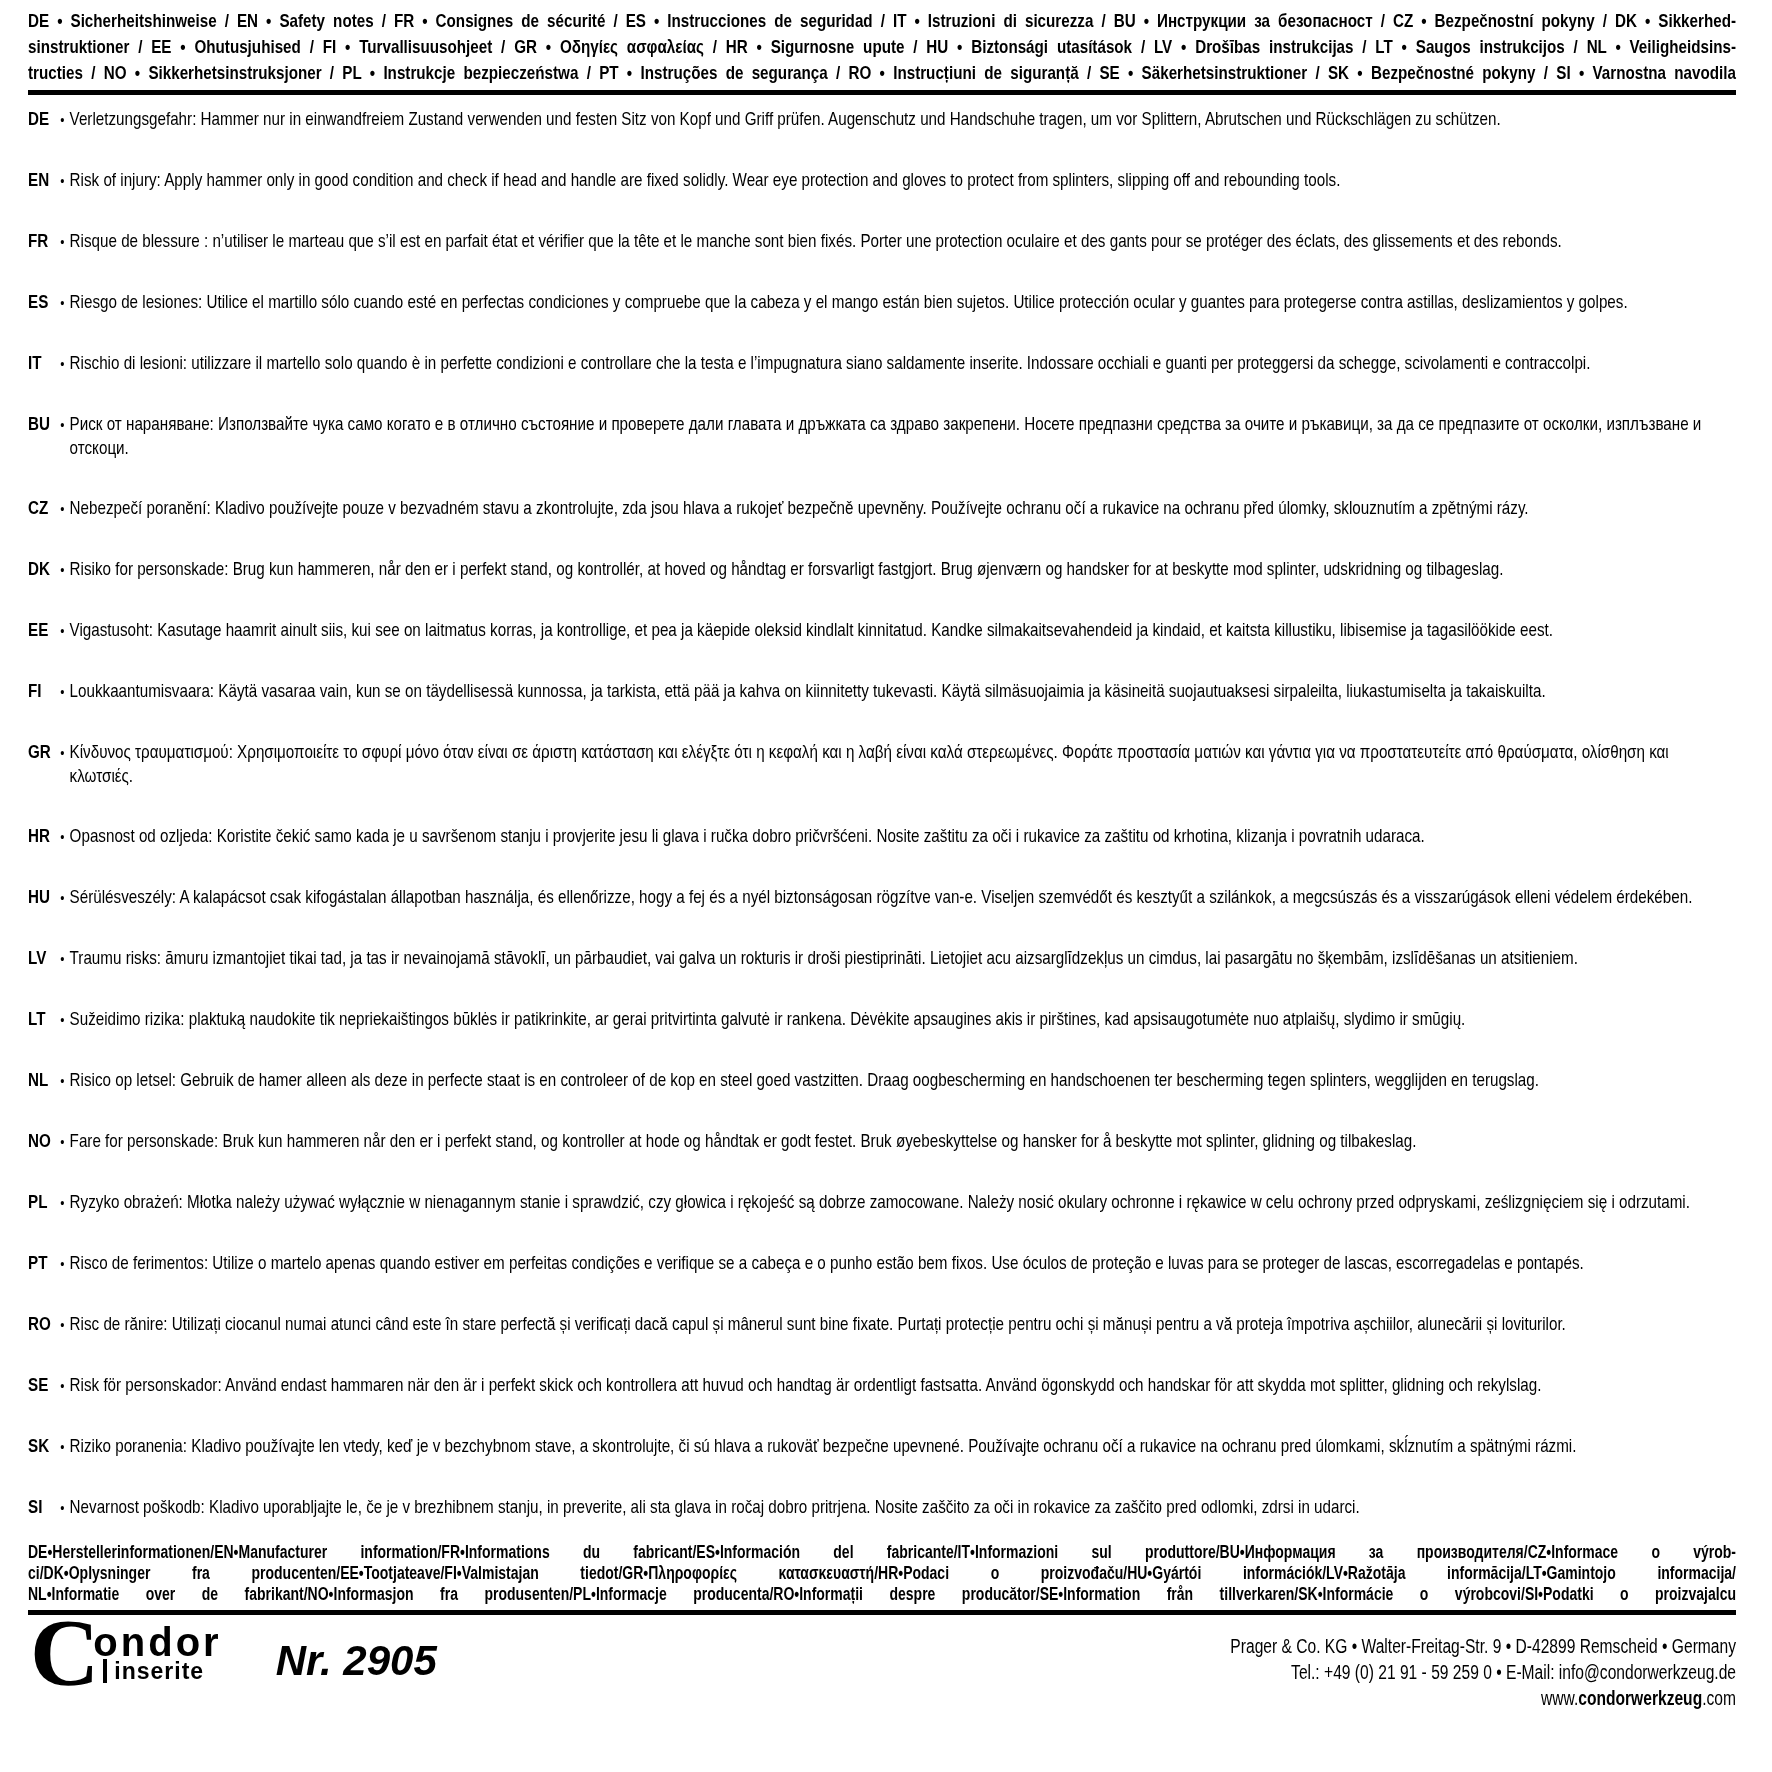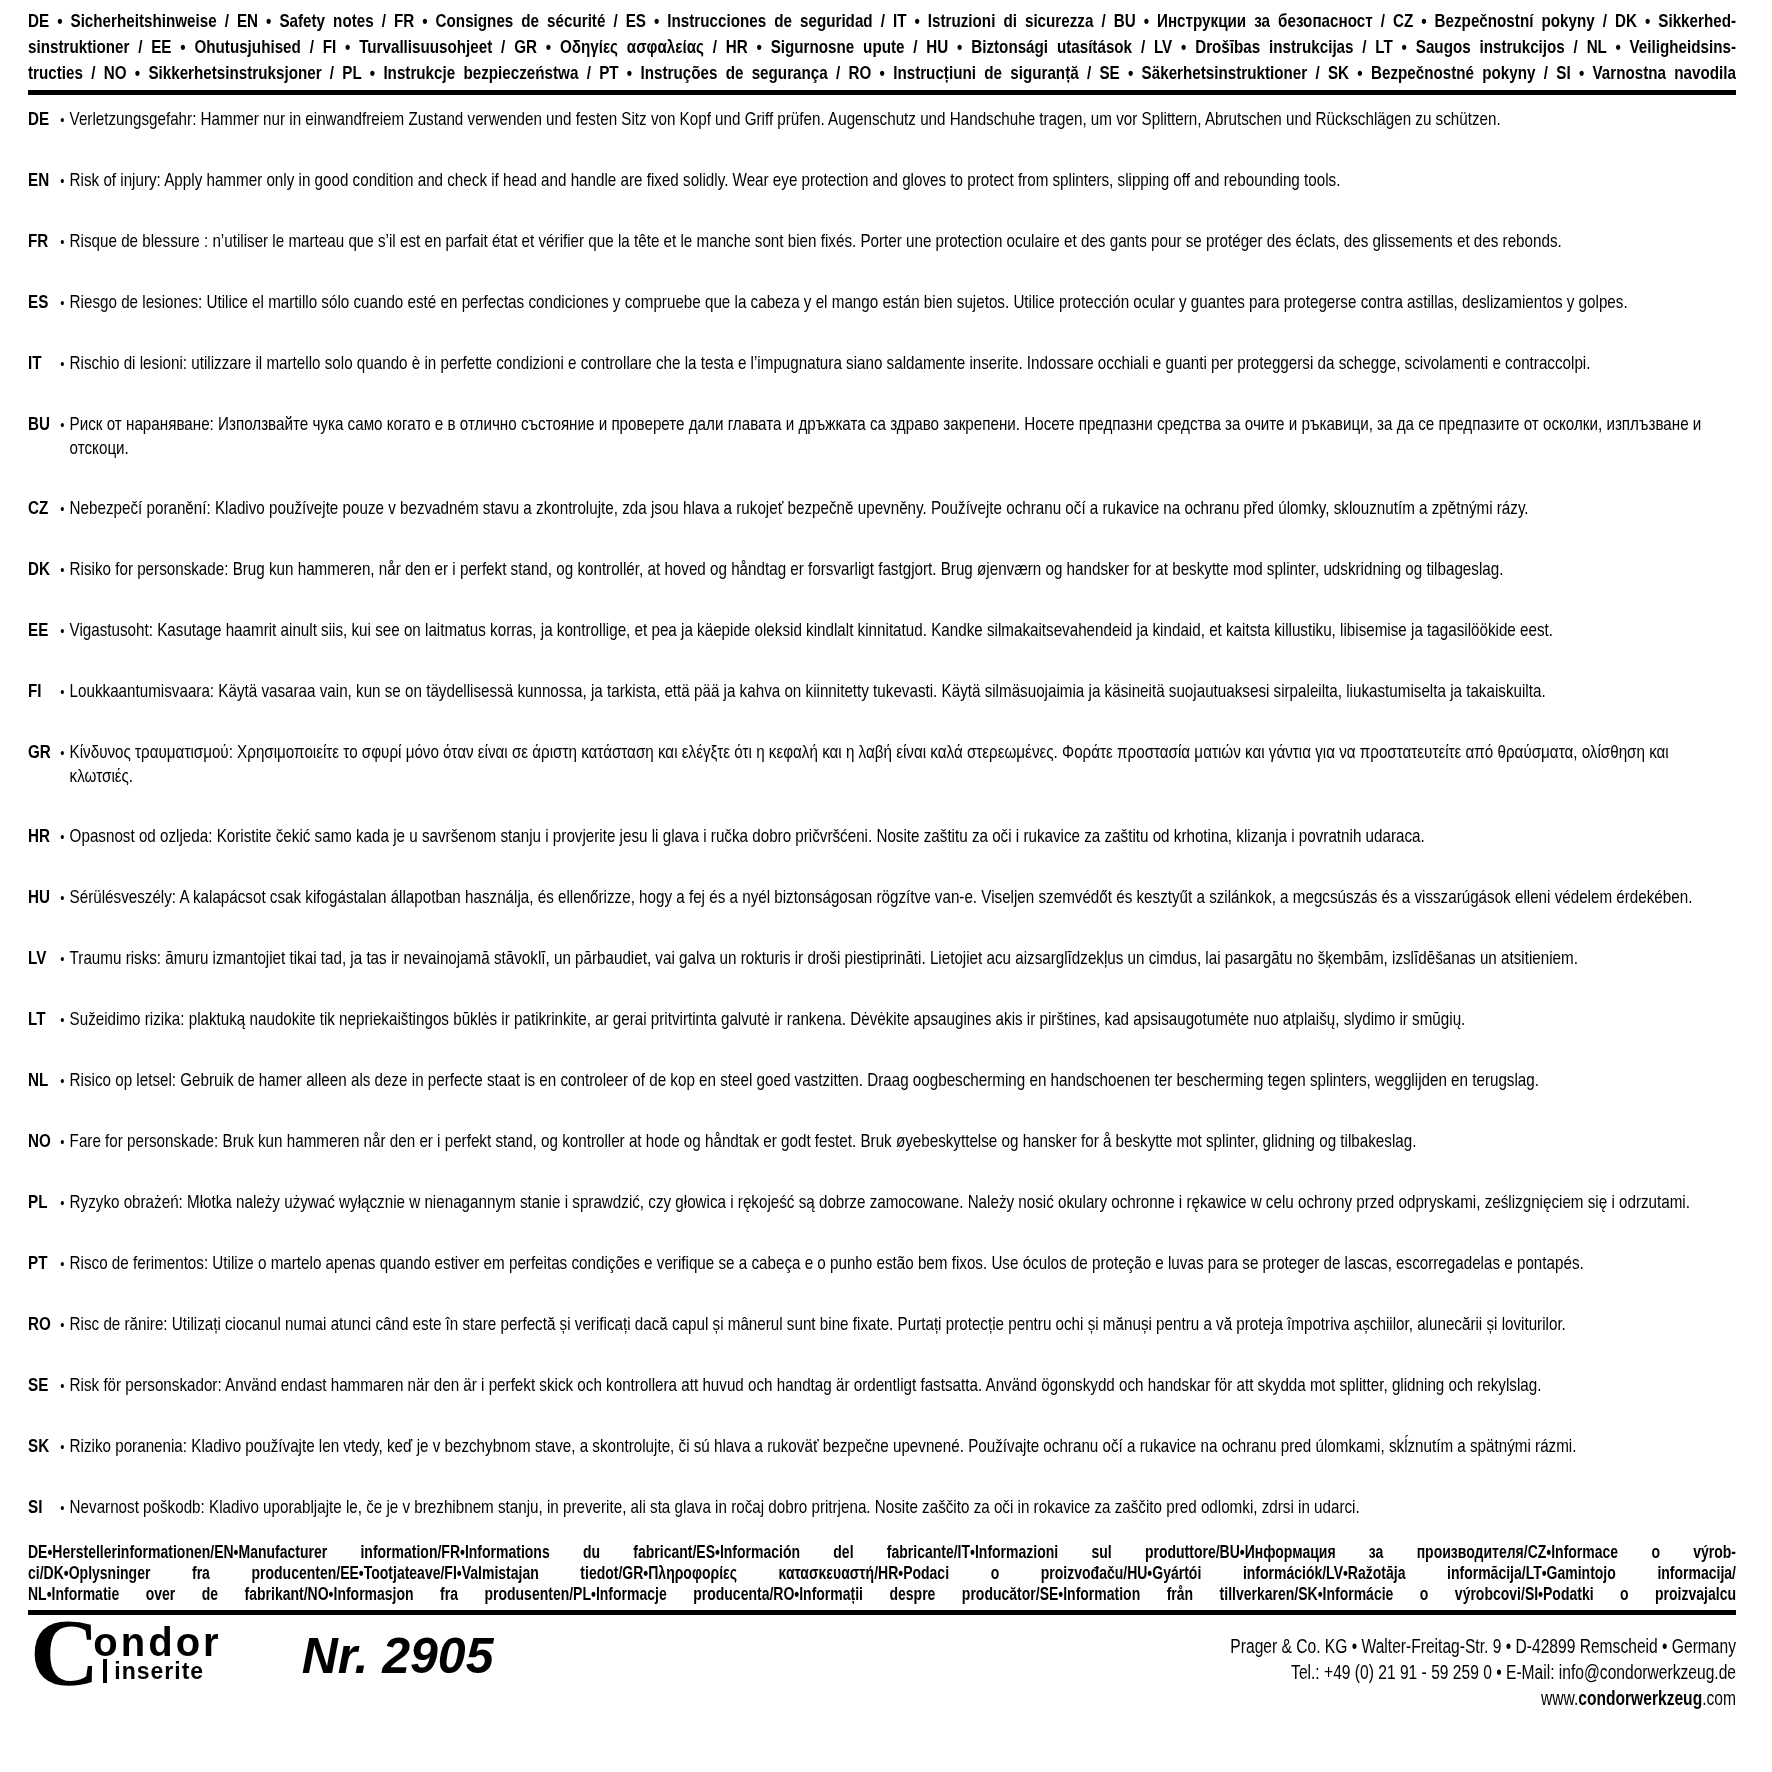--- a/index.html
+++ b/index.html
@@ -84,22 +84,22 @@
     font-size: 23px;
     line-height: 24px;
     letter-spacing: 1px;
     margin-left: 10px;
     border-left: 4px solid #000;
     padding-left: 7px;
   }
   .art-no {
     font-weight: bold;
     font-style: italic;
-    font-size: 50px;
-    margin-left: 80px;
+    font-size: 42px;
+    margin-left: 54px;
     align-self: flex-end;
     padding-bottom: 2px;
   }
   .contact {
     position: absolute; right: 0; top: 16px;
     width: 760px;
   }
   .contact-inner {
     width: 950px;
     margin-left: -190px;

